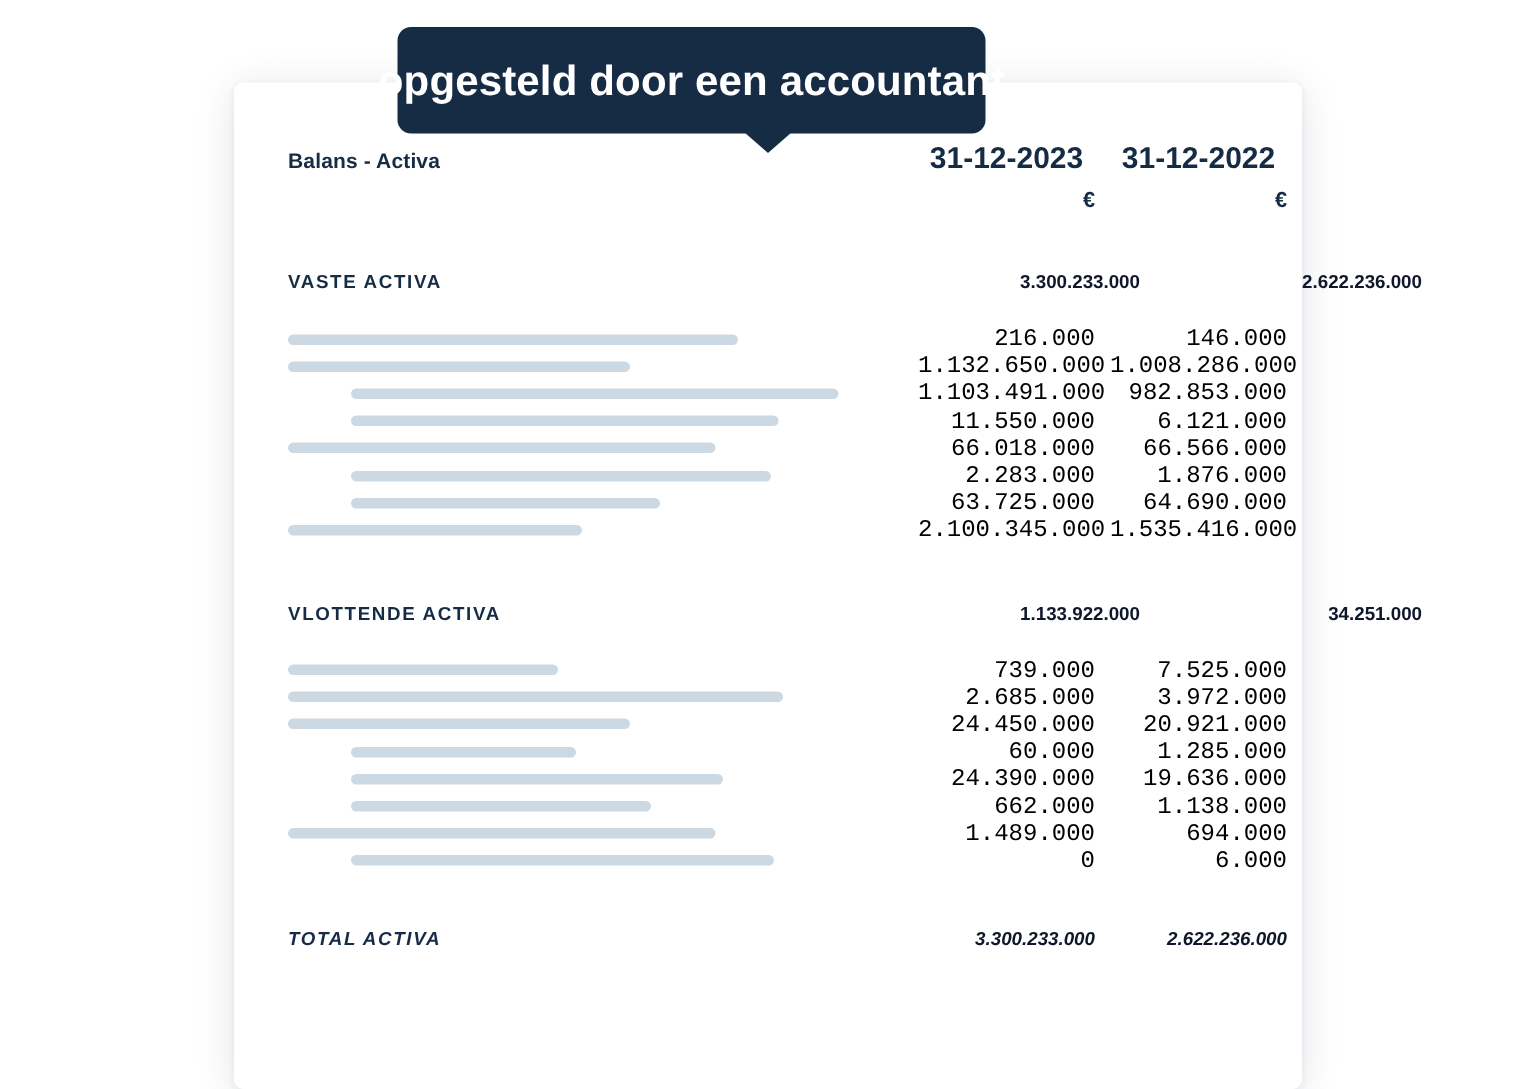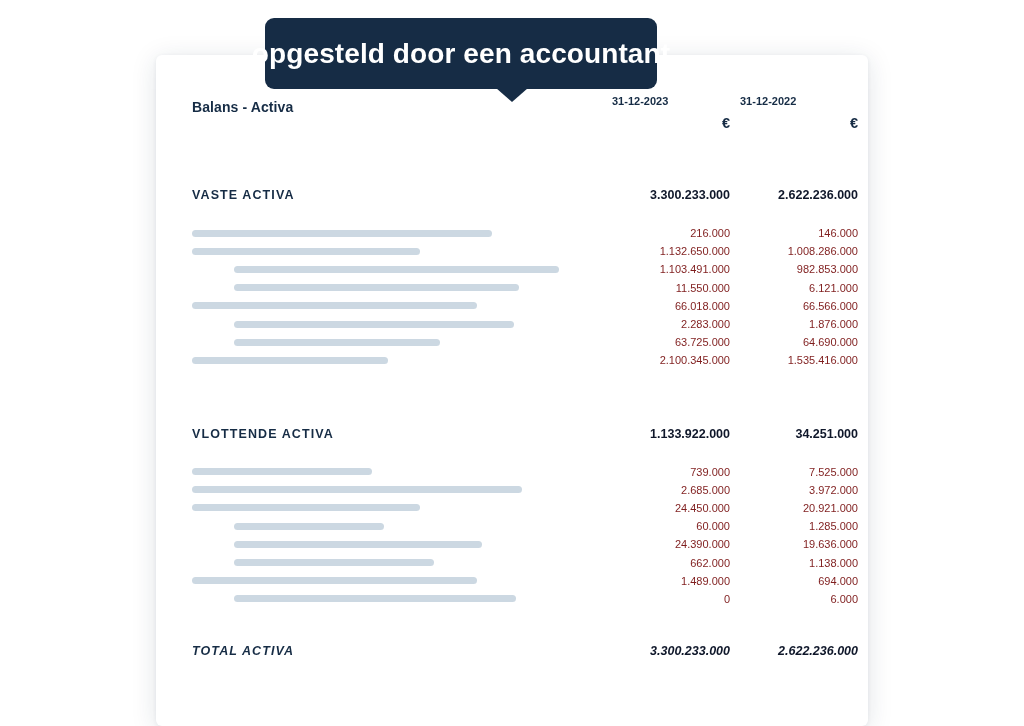--- a/index.html
+++ b/index.html
@@ -100,36 +100,37 @@
   }
   .doc-title {
     color: #162c45;
     font-size: 14px;
     font-weight: bold;
     letter-spacing: 0.1px;
     padding-top: 4px;
   }
   .date-head {
     color: #162c45;
-    font-size: 11px;
+    font-size: 20px;
     font-weight: bold;
-    text-align: left;
+    text-align: center;
   }
   .cur-head {
     color: #162c45;
     font-size: 14.5px;
     font-weight: bold;
     text-align: right;
     margin-top: 8px;
   }
 
   
   .section-head {
-    margin-top: 57px;
+    margin-top: 39px;
     margin-bottom: 10px;
+    gap: 30px;
   }
   .section-title {
     color: #162c45;
     font-size: 12.5px;
     font-weight: bold;
     letter-spacing: 1.1px;
     text-transform: uppercase;
   }
   .section-total {
     color: #0f172a;
@@ -141,24 +142,24 @@
   
   .data-row {
     height: 18.2px;
   }
   .bar {
     height: 7px;
     background: #ccd8e2;
     border-radius: 3.5px;
   }
   .value {
-    color: #7f1d1d;
-    font-size: 11px;
+    color: #000000;
+    font-size: 16px;
     text-align: right;
-    font-family: Liberation Sans, sans-serif;
+    font-family: Liberation Mono, monospace;
   }
 
   .spacer-sm { height: 12px; }
 
   .total-row { margin-top: 36px; font-style: italic; }
 </style>
 </head>
 <body>
 
 <div id="stage">

